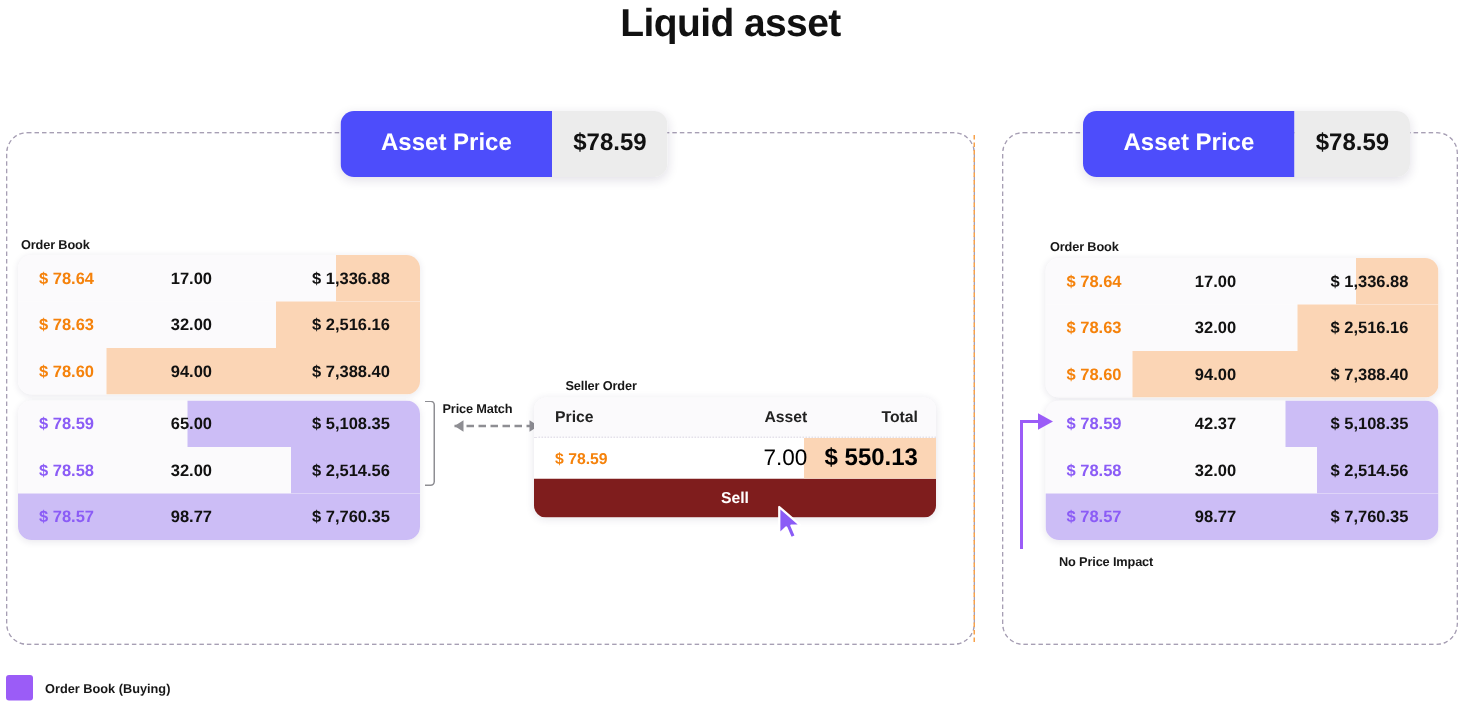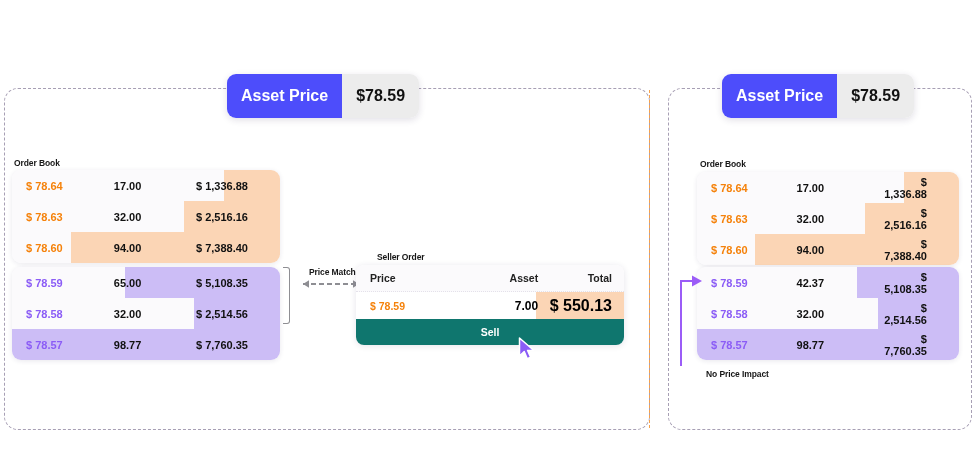--- a/index.html
+++ b/index.html
@@ -37,40 +37,40 @@
   
   .asset-chip {
     position: absolute; display: flex; align-items: stretch;
     border-radius: 9px; overflow: hidden;
     box-shadow: 0 2px 7px rgba(40,30,80,.14);
     height: 44px; z-index: 5;
   }
   .asset-chip .lbl {
     background: #4d4dfb; color: #ffffff;
     font-size: 16px; font-weight: 600;
-    display: flex; align-items: center; padding: 0 14px;
+    display: flex; align-items: center; padding: 0 27px;
   }
   .asset-chip .val {
     background: #ececec; color: #111111;
     font-size: 16px; font-weight: 700;
     display: flex; align-items: center; padding: 0 14px;
   }
   .chip-left  { left: 227px; top: 74px; }
   .chip-right { left: 722px; top: 74px; }
 
   
   .caption {
     position: absolute;
     font-size: 8.5px; font-weight: 700; color: #171717;
     letter-spacing: -0.1px; white-space: nowrap;
   }
   .cap-ob-left   { left: 14px;  top: 158px; }
   .cap-ob-right  { left: 700px; top: 159px; }
   .cap-seller    { left: 377px; top: 252px; }
-  .cap-match     { left: 309px; top: 267px; }
+  .cap-match     { left: 295px; top: 267px; }
   .cap-impact    { left: 706px; top: 369px; }
 
   
   .ob {
     position: absolute;
     border-radius: 9px; overflow: hidden;
     box-shadow: 0 1px 5px rgba(40,30,80,.10);
   }
   .ob-row {
     position: relative;
@@ -79,21 +79,21 @@
     background: #fbfafc;
   }
   .ob-row .bar {
     position: absolute; top: 0; bottom: 0; right: 0;
   }
   .ob-sell .bar { background: #fbd5b5; }
   .ob-buy  .bar { background: #ccbdf6; }
   .ob-row > span { position: relative; z-index: 2; }
   .c-price  { width: 38%; padding-left: 14px; font-size: 11px; font-weight: 700; }
   .c-amount { width: 30%; text-align: left; font-size: 11px; font-weight: 700; color: #111; }
-  .c-total  { width: 32%; text-align: right; padding-right: 32px; font-size: 11px; font-weight: 700; color: #111; }
+  .c-total  { width: 32%; text-align: right; padding-right: 20px; font-size: 11px; font-weight: 700; color: #111; }
   .ob-sell .c-price { color: #f5820b; }
   .ob-buy  .c-price { color: #8b5cf6; }
 
   .ob-left-sell  { left: 12px;  top: 170px; width: 268px; }
   .ob-left-buy   { left: 12px;  top: 267px; width: 268px; }
   .ob-right-sell { left: 697px; top: 172px; width: 262px; }
   .ob-right-buy  { left: 697px; top: 267px; width: 262px; }
 
   
   .seller-card {
@@ -105,25 +105,25 @@
   .sc-head {
     display: flex; align-items: center; height: 27px;
     background: #fbfafc;
     border-bottom: 1px dotted #e4e1ea;
   }
   .sc-head span { font-size: 10.5px; font-weight: 700; color: #222; }
   .sc-row { position: relative; display: flex; align-items: center; height: 27px; background: #ffffff; }
   .sc-row .bar { position: absolute; top:0; bottom:0; right:0; width: 33%; background: #fbd5b5; }
   .sc-row > span { position: relative; z-index: 2; }
   .sc-c1 { width: 38%; padding-left: 14px; font-size: 10.5px; font-weight: 700; }
-  .sc-c2 { width: 30%; text-align: right; font-size: 12px; font-weight: 700; }
+  .sc-c2 { width: 30%; text-align: right; font-size: 15px; font-weight: 400; }
   .sc-c3 { width: 32%; text-align: right; padding-right: 12px; font-size: 16px; font-weight: 700; }
   .sc-row .sc-c1 { color: #f5820b; }
   .sell-btn {
-    height: 26px; background: #0f766e; color: #ffffff;
+    height: 26px; background: #7f1d1d; color: #ffffff;
     display: flex; align-items: center; justify-content: center;
     font-size: 10.5px; font-weight: 700; cursor: pointer;
   }
 
   
   .bracket {
     position: absolute; left: 369px; top: 266px;
     width: 7px; height: 75px;
     border: 1.6px solid #8e8e93; border-right: none;
     border-radius: 3px 0 0 3px;
@@ -147,20 +147,21 @@
   .legend-sw.buy  { background: #9b5cf7; }
   .legend-sw.sell { background: #f97316; }
   .legend-txt { font-size: 8.5px; font-weight: 700; color: #171717; white-space: nowrap; }
   .legend-gap { width: 26px; }
 </style>
 </head>
 <body>
 
 <div id="root">
 
+  <div class="page-title">Liquid asset</div>
 
   <div class="panel panel-left"></div>
   <div class="panel-left-accent"></div>
   <div class="panel panel-right"></div>
 
   <div class="asset-chip chip-left">
     <div class="lbl">Asset Price</div>
     <div class="val">$78.59</div>
   </div>
   <div class="asset-chip chip-right">
@@ -285,16 +286,20 @@
       <span class="sc-c3">$ 550.13</span>
     </div>
     <div class="sell-btn">Sell</div>
   </div>
 
   <svg class="cursor" viewBox="0 0 18 24">
     <path d="M1.5 1 L1.5 19 L6.2 14.6 L9.3 21.8 L12.6 20.3 L9.6 13.4 L15.6 13.2 Z" fill="#8b5cf6" stroke="#ffffff" stroke-width="1.5" stroke-linejoin="round"></path>
   </svg>
 
   <div class="legend">
+    <div class="legend-item">
+      <div class="legend-sw buy"></div>
+      <div class="legend-txt">Order Book (Buying)</div>
+    </div>
     <div class="legend-gap"></div>
   </div>
 
 </div>
 
 </body></html>

